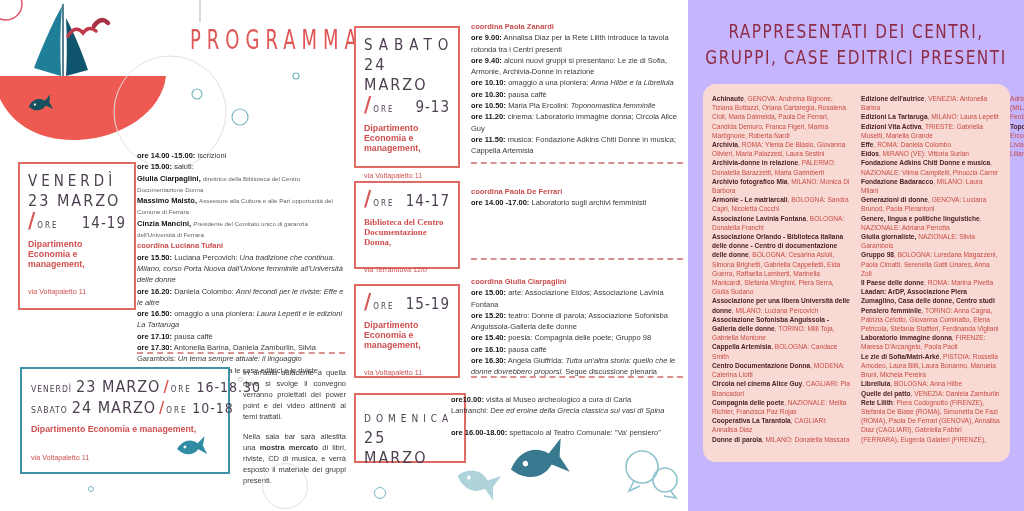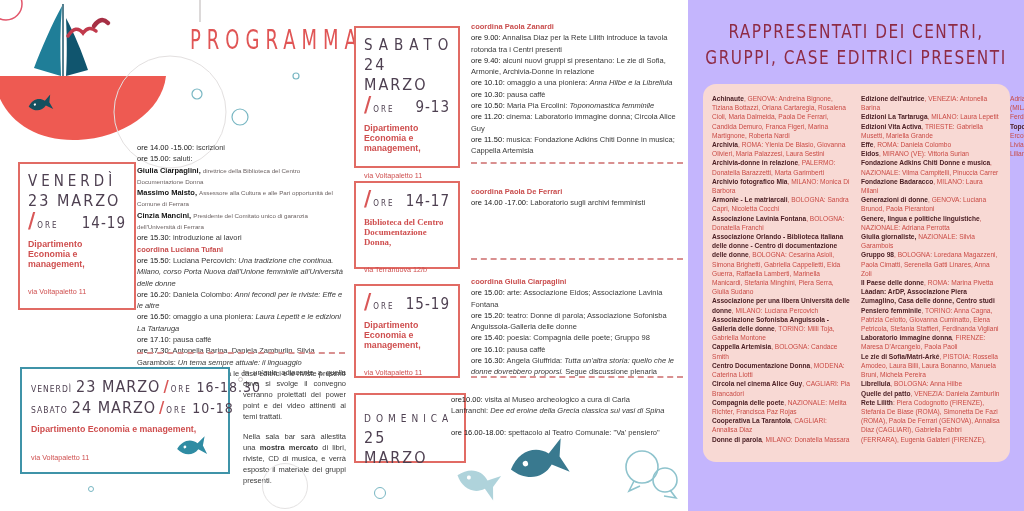--- a/index.html
+++ b/index.html
@@ -27,21 +27,21 @@
 
   
   .tealbox{border:2px solid #3f93a8;background:#fff;padding:8px 9px}
   .wline{display:flex;align-items:baseline;white-space:nowrap;color:#4e4051}
   .wday{font-size:8.5px;letter-spacing:1px;margin-right:4px}
   .wdate{font-size:16px;letter-spacing:1px;margin-right:3px}
   .whours{font-size:14px;letter-spacing:1px}
 
   
   .events .event{font-size:7.5px;line-height:11.3px;color:#3a3a3a}
-  .events .time{color:#141414;font-weight:normal}
+  .events .time{color:#141414;font-weight:bold}
   .events .pname{color:#141414;font-weight:bold}
   .events .role{font-size:6.2px;color:#6b6262}
   .events .coordina{color:#c94d4d;font-weight:bold}
   .dashline{border-top:2px dashed #d99090;height:0}
 
   
   .sidenote{font-size:7.5px;line-height:11px;text-align:justify;color:#3a3a3a}
   .sidenote p{margin-bottom:9px}
 
   
@@ -100,21 +100,21 @@
   <span class="date">23 MARZO</span>
   <div class="orerow">
     <span class="slash">/</span>
     <span class="orelabel">ORE</span>
     <span class="hours">14-19</span>
   </div>
   <div class="venue" style="font-family:'Liberation Sans',sans-serif">Dipartimento Economia e management,</div>
   <div class="address" style="font-family:'Liberation Sans',sans-serif">via Voltapaletto 11</div>
 </div>
 
-<div class="abs events" style="left:137px;top:142px;width:209px">
+<div class="abs events" style="left:137px;top:150px;width:209px">
 
 <div class="event">
     
     <b class="time">ore 14.00 -15.00:</b>
     
     
     <span> iscrizioni</span>
     
     
   </div>
@@ -144,29 +144,20 @@
     
     
     
   </div>
     <div class="event">
     
     
     <b class="pname">Cinzia Mancini,</b>
     <span class="role"> Presidente del Comitato unico di garanzia dell'Università di Ferrara</span>
     
-    
-    
-  </div>
-    <div class="event">
-    
-    <b class="time">ore 15.30:</b>
-    
-    
-    <span> introduzione ai lavori</span>
     
     
   </div>
     <div class="event">
     <span class="coordina">coordina Luciana Tufani</span>
     
     
     
     
     

